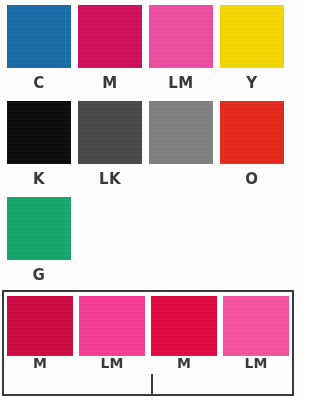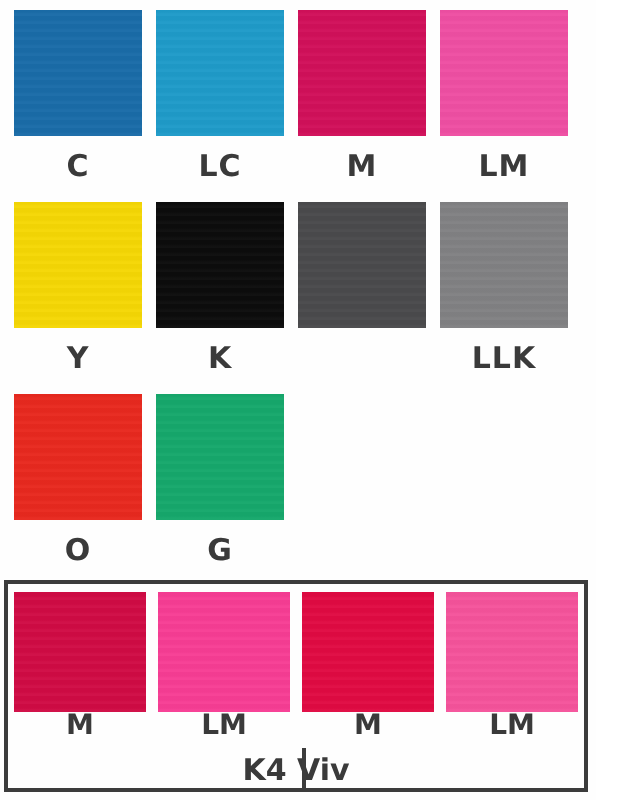--- a/index.html
+++ b/index.html
@@ -178,24 +178,20 @@
 
 <div class="sheet">
 
   <div class="grid">
 
     <div class="cell">
       <div class="swatch" style="background:#1a6ca8"></div>
       <div class="cap">C</div>
     </div>
 
-    <div class="cell">
-      <div class="swatch" style="background:#1f9bc9"></div>
-      <div class="cap">LC</div>
-    </div>
 
     <div class="cell">
       <div class="swatch" style="background:#d1105a"></div>
       <div class="cap">M</div>
     </div>
 
     <div class="cell">
       <div class="swatch" style="background:#ef4fa3"></div>
       <div class="cap">LM</div>
     </div>
@@ -205,25 +201,25 @@
       <div class="cap">Y</div>
     </div>
 
     <div class="cell">
       <div class="swatch" style="background:#0c0c0c"></div>
       <div class="cap">K</div>
     </div>
 
     <div class="cell">
       <div class="swatch" style="background:#4a4a4c"></div>
+      <div class="cap">LK</div>
     </div>
 
     <div class="cell">
       <div class="swatch" style="background:#818183"></div>
-      <div class="cap">LLK</div>
     </div>
 
 
     <div class="cell">
       <div class="swatch" style="background:#e8291f"></div>
       <div class="cap">O</div>
     </div>
 
     <div class="cell">
       <div class="swatch" style="background:#16a86c"></div>
@@ -263,20 +259,19 @@
         <div class="pcap">M</div>
         <div class="pcap">LM</div>
       </div>
       <div class="capgroup">
         <div class="pcap">M</div>
         <div class="pcap">LM</div>
       </div>
     </div>
 
     <div class="panel-groups">
-      <div class="gname">K4 Viv</div>
     </div>
 
     <div class="divider"></div>
 
   </div>
 
 </div>
 
 </body></html>

